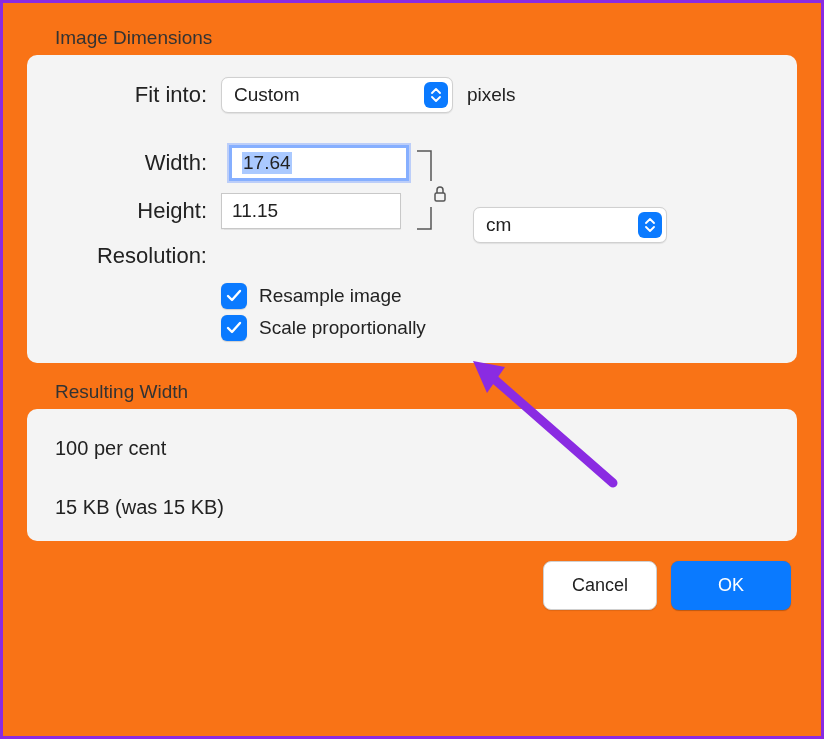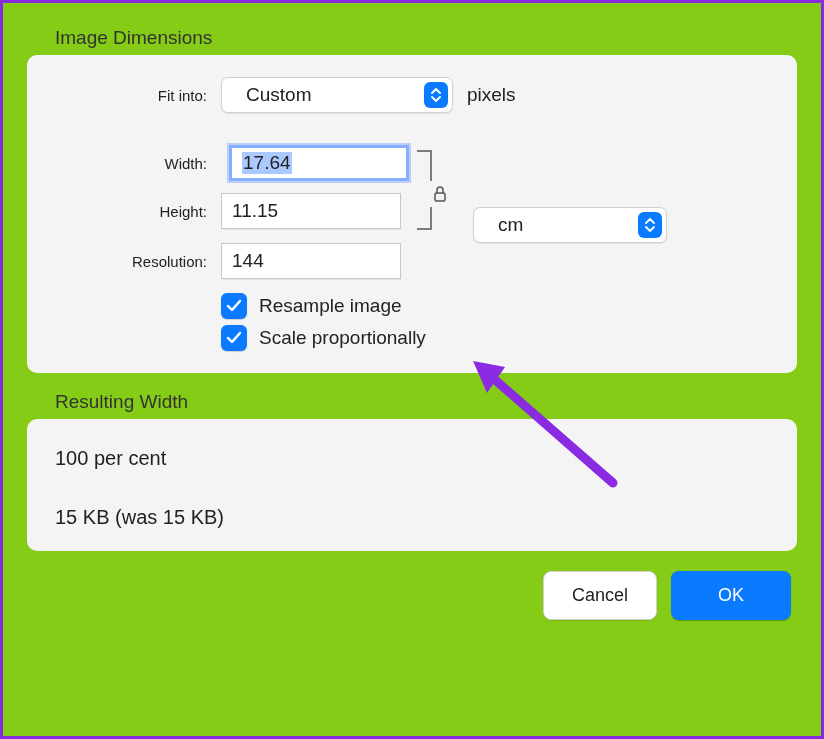--- a/index.html
+++ b/index.html
@@ -9,21 +9,21 @@
     background: #fff;
     font-size: 19px;
     color: #222;
   }
   .frame {
     width: 824px;
     height: 739px;
     border: 3px solid #8a2be2;
     padding: 24px 24px 20px 24px;
     position: relative;
-    background: #84cc16;
+    background: #f97316;
   }
   .group-label {
     font-size: 19px;
     color: #333;
     margin: 0 0 6px 28px;
   }
   .panel {
     background: #f4f4f4;
     border-radius: 10px;
     padding: 22px 24px 22px 24px;
@@ -31,31 +31,31 @@
   .dimensions-panel {}
   .row {
     display: flex;
     align-items: center;
     margin-bottom: 14px;
   }
   .label-col {
     width: 170px;
     text-align: right;
     padding-right: 14px;
-    font-size: 15px;
+    font-size: 22px;
   }
   
   .mac-select {
     display: inline-flex;
     align-items: center;
     background: #fff;
     border: 1px solid #d0d0d0;
     border-radius: 7px;
     height: 36px;
-    padding: 0 4px 0 24px;
+    padding: 0 4px 0 12px;
     position: relative;
     box-shadow: 0 0.5px 1px rgba(0,0,0,0.08);
     cursor: default;
   }
   .mac-select .select-text {}
   .select-stepper {
     width: 24px;
     height: 26px;
     background: #0a7aff;
     border-radius: 6px;
@@ -203,23 +203,20 @@
             <svg viewBox="0 0 10 7">
                 <path d="M1 2 L5 6 L9 2" stroke="#fff" stroke-width="1.8" fill="none" stroke-linecap="round" stroke-linejoin="round"></path>
               </svg>
           </span>
         </div>
       </div>
     </div>
 
     <div class="row" style="margin-bottom:14px;">
       <div class="label-col">Resolution:</div>
-      <div class="text-input" style="width:180px; display:flex; align-items:center;">
-        <span>144</span>
-      </div>
       <div style="width:64px;"></div>
     </div>
 
     <div class="check-row" style="margin-top:10px;">
       <div class="mac-check">
         <svg viewBox="0 0 16 14">
             <path d="M2 7 L6 11 L14 2" stroke="#fff" stroke-width="2.4" fill="none" stroke-linecap="round" stroke-linejoin="round"></path>
           </svg>
       </div>
       <span>Resample image</span>

